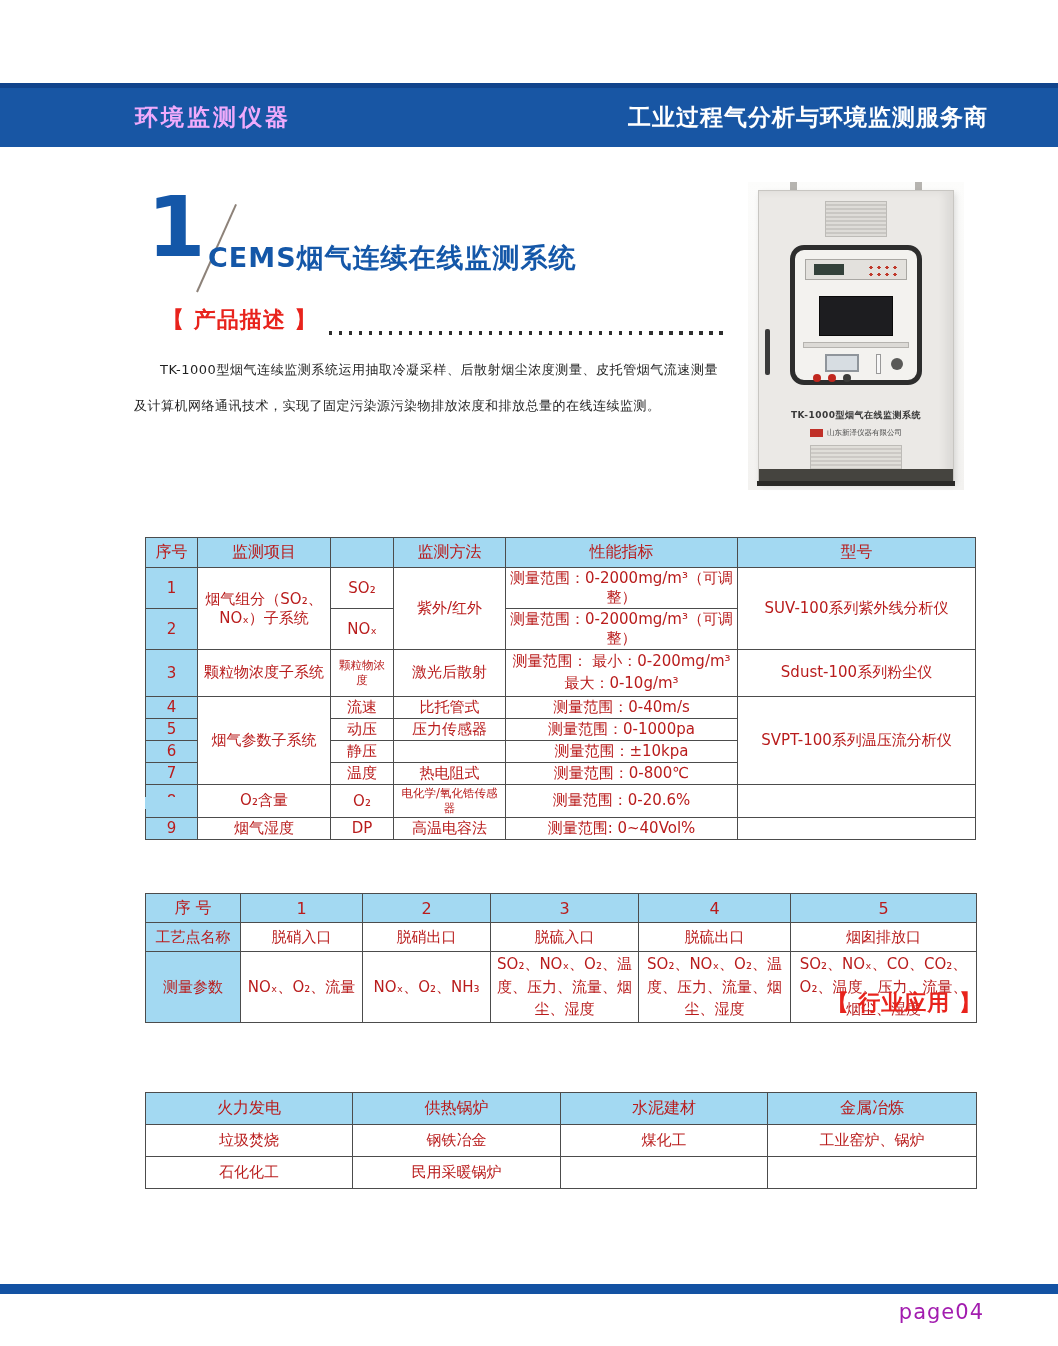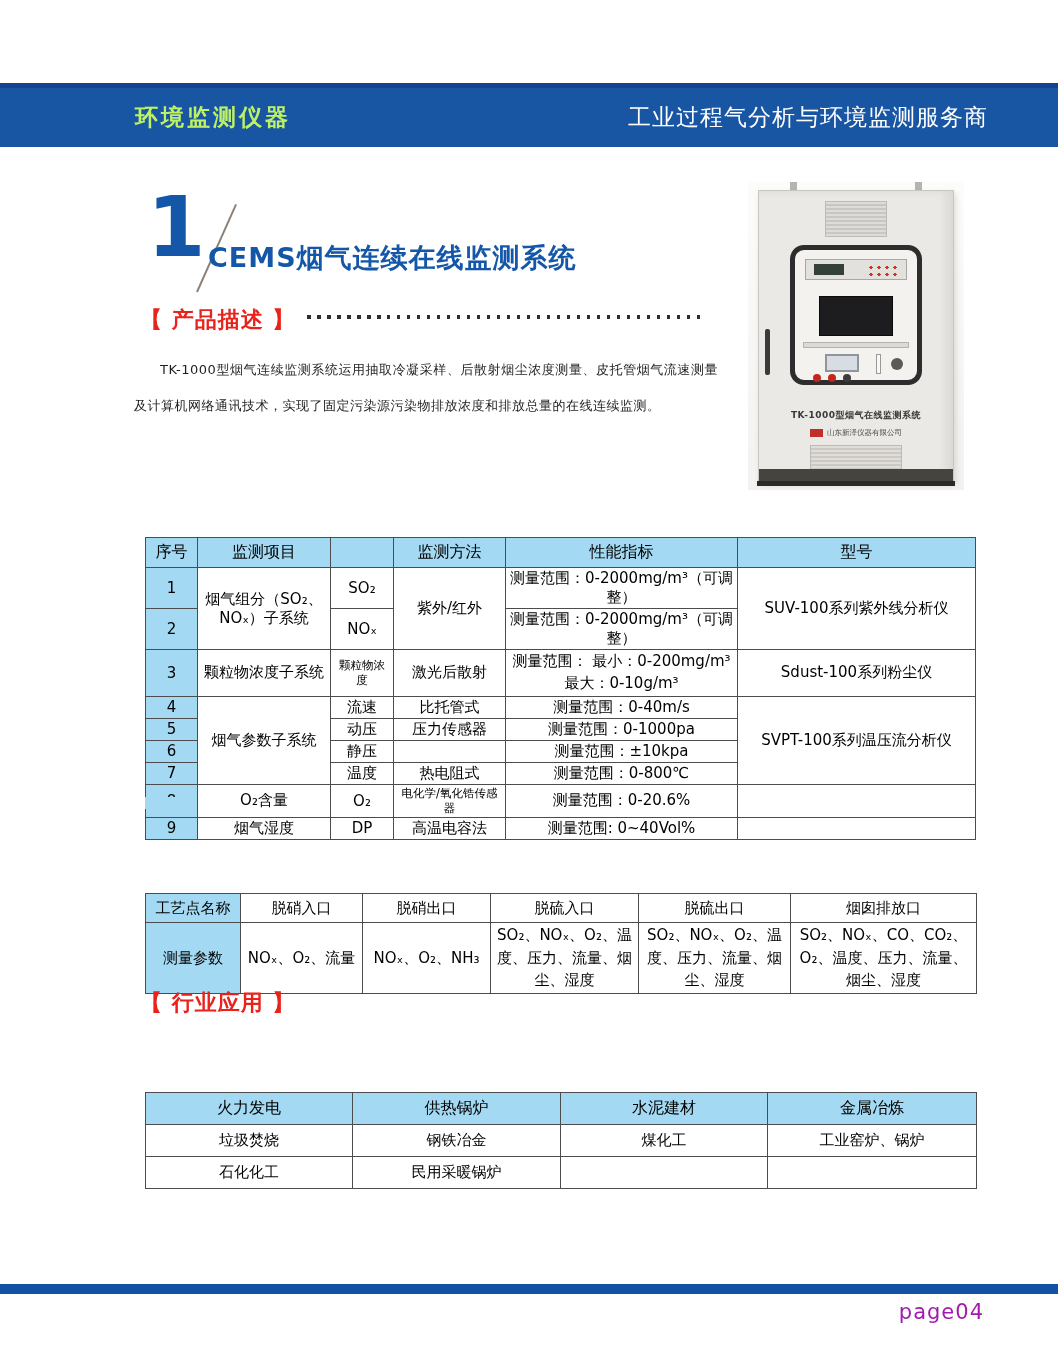--- a/index.html
+++ b/index.html
@@ -4,49 +4,49 @@
 <style>
   * { margin:0; padding:0; box-sizing:border-box; }
   body { background:#ffffff; font-family:"DejaVu Sans", sans-serif; }
   .page { position:relative; width:1058px; height:1346px; background:#ffffff; overflow:hidden; }
 
   
   .banner { position:absolute; left:0; top:83px; width:100%; height:64px;
             background:#1856a4; border-top:5px solid #11448c;
             display:flex; align-items:center; justify-content:space-between;
             padding:0 70px 0 135px; }
-  .banner .b-left  { color:#bef264; font-size:23px; font-weight:bold; letter-spacing:3px; }
-  .banner .b-right { color:#fff; font-size:23px; font-weight:normal; letter-spacing:1px; }
+  .banner .b-left  { color:#f0abfc; font-size:23px; font-weight:bold; letter-spacing:3px; }
+  .banner .b-right { color:#fff; font-size:23px; font-weight:bold; letter-spacing:1px; }
 
   
   .title-num  { position:absolute; left:147px; top:188px; font-size:84px; font-weight:bold;
                 color:#1457a8; line-height:0.95; }
   .title-slash{ position:absolute; left:196px; top:196px; width:2px; height:96px;
                 background:#8d8279; transform:rotate(24deg); transform-origin:50% 100%; }
   .title-text { position:absolute; left:208px; top:240px; font-size:27px; font-weight:bold;
                 color:#1457a8; letter-spacing:1px; }
 
   
-  .sec { position:absolute; display:flex; align-items:flex-start; }
+  .sec { position:absolute; display:flex; align-items:flex-end;margin-left:22px; }
   .sec-label { color:#e8231c; font-size:22px; font-weight:bold; letter-spacing:1px; white-space:nowrap; }
   .leader { flex:1; height:4px; margin-left:12px; margin-top:10px;
             background-image:repeating-linear-gradient(to right,#2d2d2d 0 3.5px,transparent 3.5px 10px); }
   .sec-desc     { left:140px; top:305px;  width:562px; }
   .sec-tech     { left:140px; top:486px;  width:820px; }
   .sec-position { left:140px; top:838px;  width:820px; }
   .sec-industry { left:140px; top:988px; width:820px;flex-direction:column; }
 
   
   .desc-par { position:absolute; left:134px; top:352px; width:584px;
               font-size:13px; line-height:36px; color:#1f1f1f;
               text-indent:2em; text-align:justify; letter-spacing:0.5px; }
 
   
   table.tbl { position:absolute; border-collapse:collapse; table-layout:fixed;
-              font-size:15px; color:#000000; }
+              font-size:15px; color:#b91c1c; }
   table.tbl th, table.tbl td { border:1.5px solid #4c4c4c; text-align:center;
               vertical-align:middle; padding:1px 3px; font-weight:normal; overflow:hidden; }
   table.tbl th { background:#a3d9f2; font-size:16px; }
   .bluecell { background:#a3d9f2; }
   .small { font-size:11.5px; }
   .preline { white-space:pre-line; line-height:1.45; }
 
   .tech  { left:145px; top:537px; width:831px; }
   .pos   { left:145px; top:893px; width:831px; }
   .ind   { left:145px; top:1092px; width:831px; }
@@ -253,20 +253,28 @@
   <table class="tbl pos">
     <colgroup>
       <col style="width:95px">
         <col style="width:122px">
         <col style="width:128px">
       <col style="width:148px">
         <col style="width:152px">
         <col style="width:186px">
     </colgroup>
     <tbody>
+        <tr style="height:29px">
+      <th>序  号</th>
+      <th>1</th>
+      <th>2</th>
+      <th>3</th>
+      <th>4</th>
+      <th>5</th>
+    </tr>
     <tr style="height:29px">
       <td class="bluecell">工艺点名称</td>
       <td>脱硝入口</td>
       <td>脱硝出口</td>
       <td>脱硫入口</td>
       <td>脱硫出口</td>
       <td>烟囱排放口</td>
     </tr>
     <tr style="height:64px">
       <td class="bluecell">测量参数</td>

